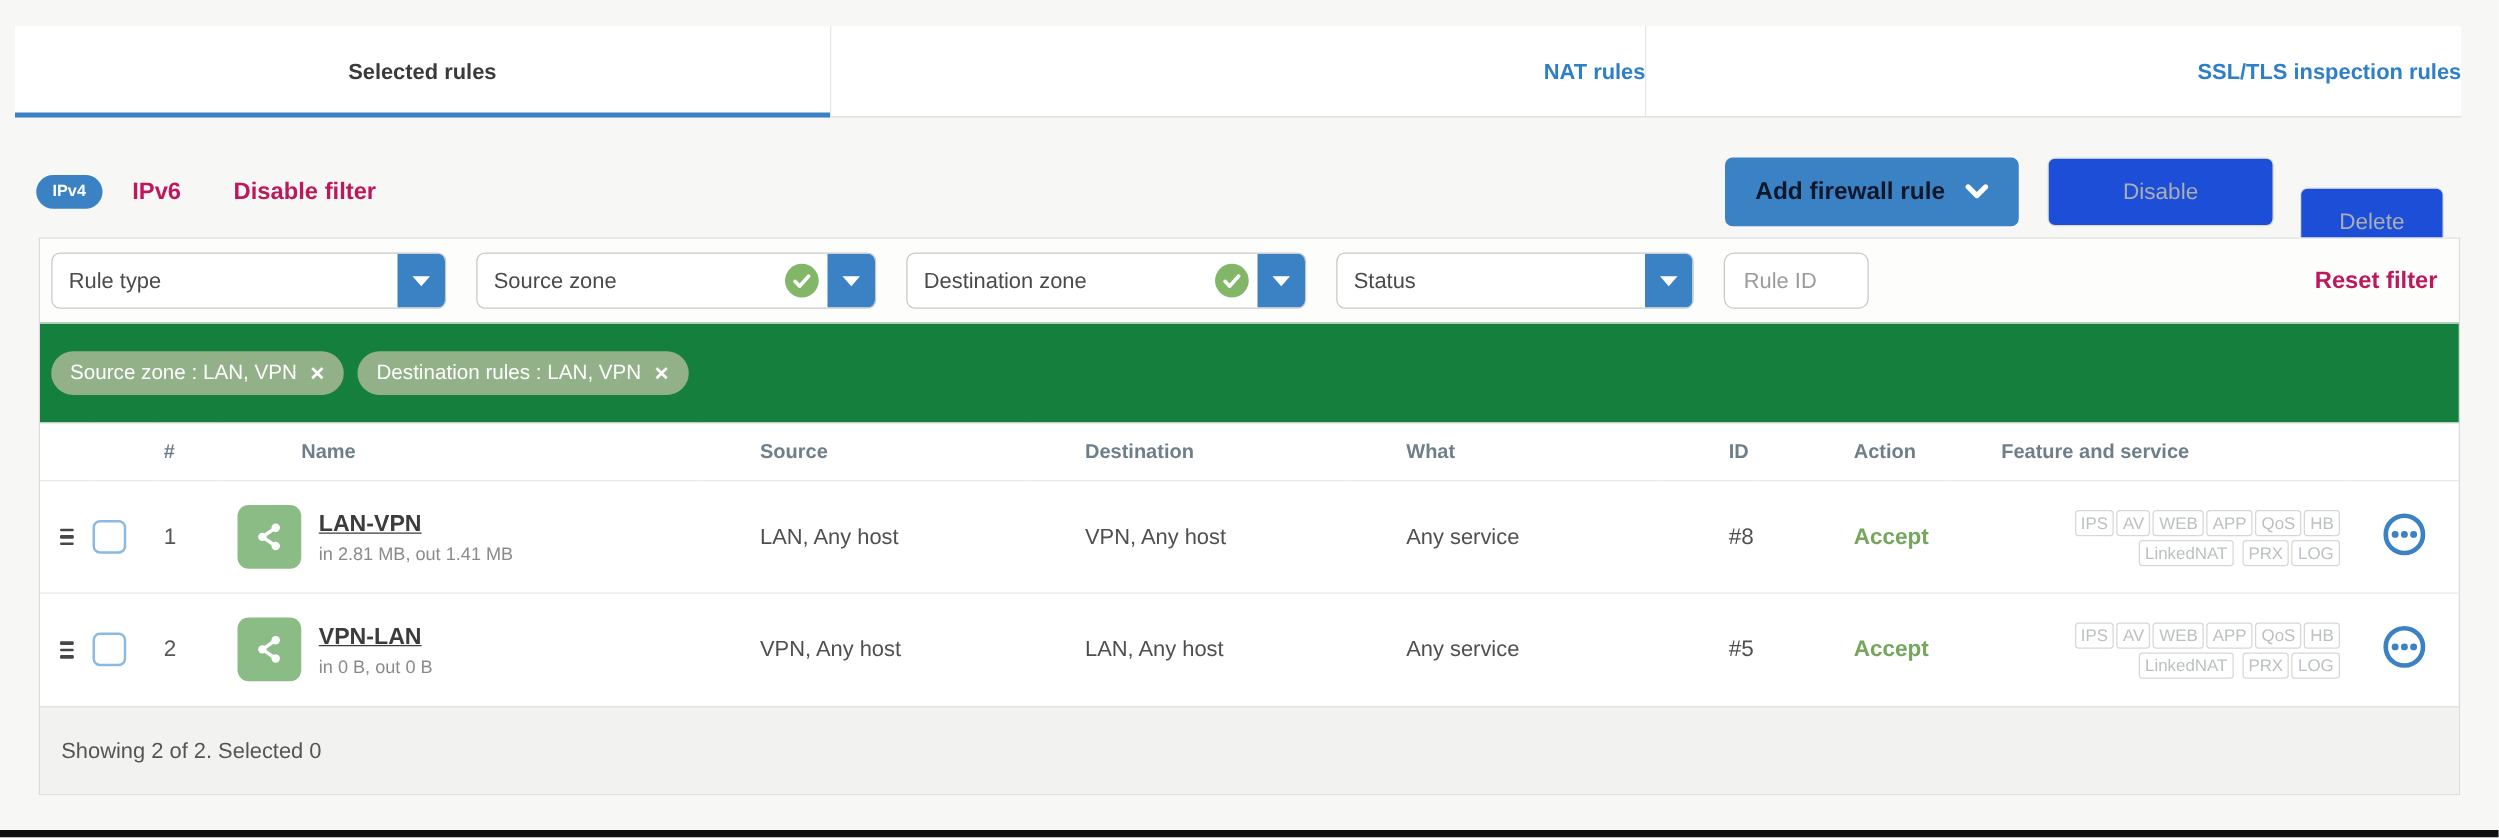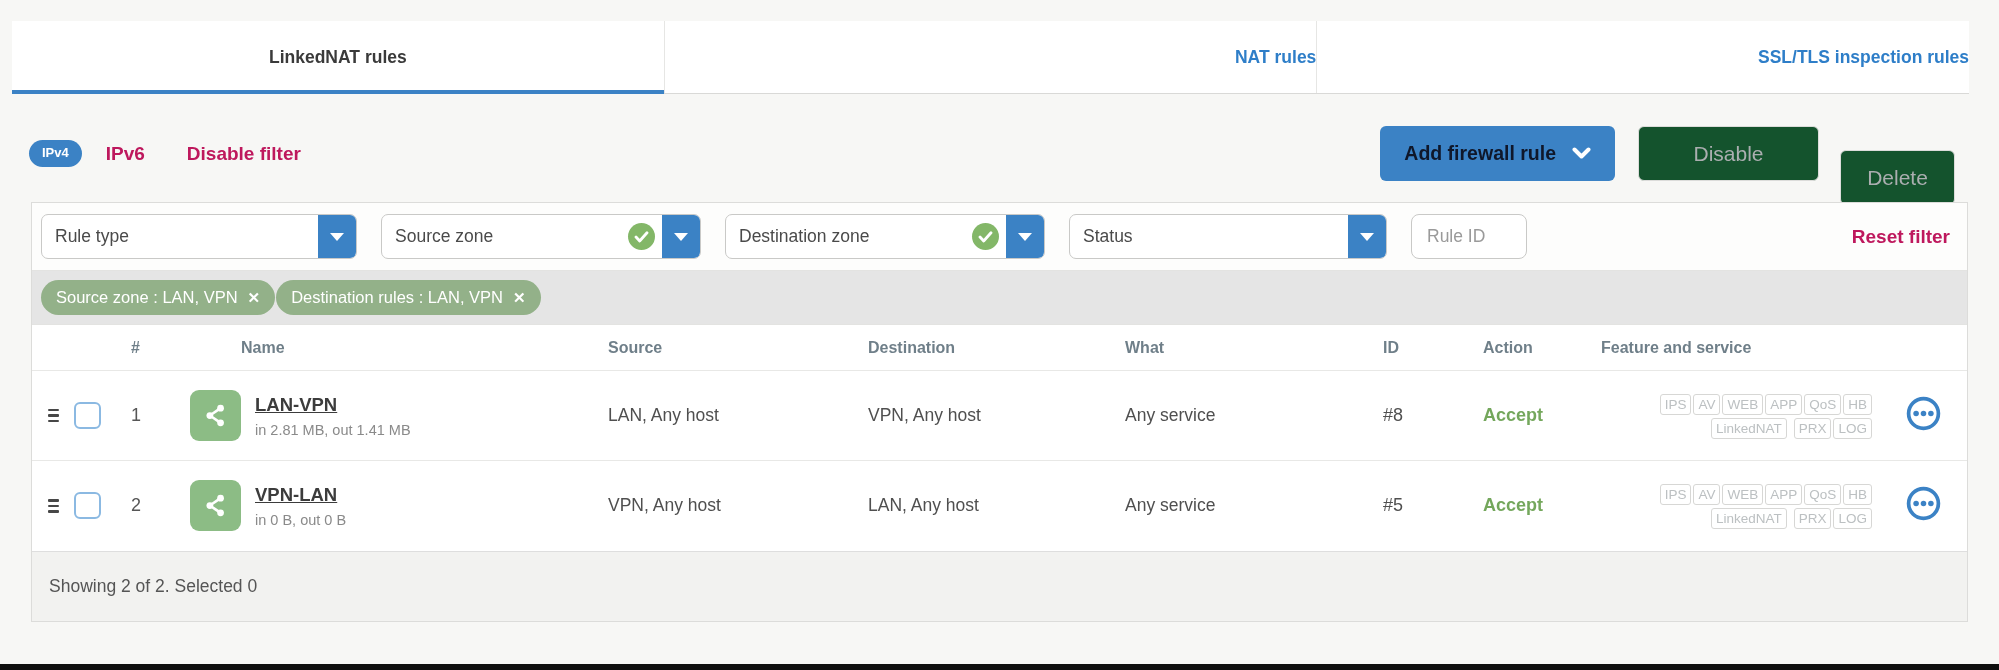--- a/index.html
+++ b/index.html
@@ -41,30 +41,30 @@
   .ipv6-link { margin-left:24px; }
   .disable-filter-link { margin-left:42px; }
   .toolbar-spacer { flex:1; }
   .btn-primary {
     background:#3b82c5; color:#0f172a; border:none; border-radius:6px;
     height:55px; padding:0 24px; font-size:19.5px; font-weight:700;
     display:flex; align-items:center; gap:16px; cursor:pointer;
     font-family:"Liberation Sans", sans-serif;
   }
   .btn-ghost {
-    background:#14532d; color:#abaeb0; border:1px solid #dcdcda; border-radius:6px;
-    height:55px; font-size:21px; display:flex; align-items:center; justify-content:center;
+    background:#1d4ed8; color:#abaeb0; border:1px solid #dcdcda; border-radius:6px;
+    height:55px; font-size:18px; display:flex; align-items:center; justify-content:center;
     cursor:pointer; font-family:"Liberation Sans", sans-serif;
   }
   .btn-disable { width:181px; margin-left:23px; }
   .btn-delete  { width:115px; margin-left:21px;margin-top:48px; }
 
   
   .panel {
-    position:absolute; left:31px; top:202px; width:1937px;
+    position:absolute; left:31px; top:190px; width:1937px;
     background:#ffffff; border:1px solid #dcdcda;
   }
 
   
   .filter-row {
     height:67px; background:#fdfdfc;
     display:flex; align-items:center; padding:0 14px 0 9px; gap:24px;
   }
   .select {
     height:45px; background:#fff; border:1px solid #c9c9c7; border-radius:7px;
@@ -79,39 +79,39 @@
     width:38px; align-self:stretch; background:#3b82c5;
     display:flex; align-items:center; justify-content:center; flex:none;
   }
   .tri-down {
     width:0; height:0;
     border-left:7px solid transparent; border-right:7px solid transparent;
     border-top:8px solid #ffffff;
   }
   .w-ruletype { width:316px; }
   .w-zone { width:320px; }
-  .w-status { width:318px; }
+  .w-status { width:286px; }
   .ruleid-input {
     width:116px; height:45px; border:1px solid #c9c9c7; border-radius:8px;
     font-size:17.5px; padding:0 10px 0 15px; color:#4a4a4a; outline:none;
     font-family:"Liberation Sans", sans-serif; flex:none;
   }
   .ruleid-input::placeholder { color:#9a9a9a; }
   .btn-addfilter {
     width:182px; height:47px; background:#3b82c5; border:none; border-radius:7px;
     color:#fff; font-size:19px; font-weight:700;
     display:flex; align-items:center; justify-content:center; gap:13px; cursor:pointer;
     font-family:"Liberation Sans", sans-serif; flex:none;
   }
   .reset-filter { margin-left:auto; padding-right:3px; font-size:19px; white-space:nowrap; }
 
   
   .chips-row {
-    height:54px; background:#e5e5e5; border-top:1px solid #e3e3e1;
-    display:flex; align-items:center; padding:0 9px; gap:1px;
+    height:80px; background:#15803d; border-top:1px solid #e3e3e1;
+    display:flex; align-items:center; padding:0 9px; gap:11px;
   }
   .chip {
     background:#93b189; color:#fff; font-size:16.5px;
     border-radius:18px; padding:8px 15px; display:flex; align-items:center; gap:10px;
     cursor:default; white-space:nowrap;
   }
   .chip-x { font-weight:700; font-size:15px; cursor:pointer; }
 
   
   table.rules { width:1935px; border-collapse:collapse; table-layout:fixed; border-top:1px solid #e3e3e1; }
@@ -166,21 +166,21 @@
     font-size:17.5px; color:#555555;
   }
 
   .bottom-strip { position:absolute; left:0; right:0; bottom:0; height:6px; background:#0f0f0f; }
 </style>
 </head>
 <body>
 
 <div class="tabbar">
   <div class="tab active">
-    <span>LinkedNAT rules</span>
+    <span>Selected rules</span>
     <div class="tab-underline"></div>
   </div>
   <div class="tab">
     <span>NAT rules</span>
   </div>
   <div class="tab">
     <span>SSL/TLS inspection rules</span>
   </div>
 </div>
 

